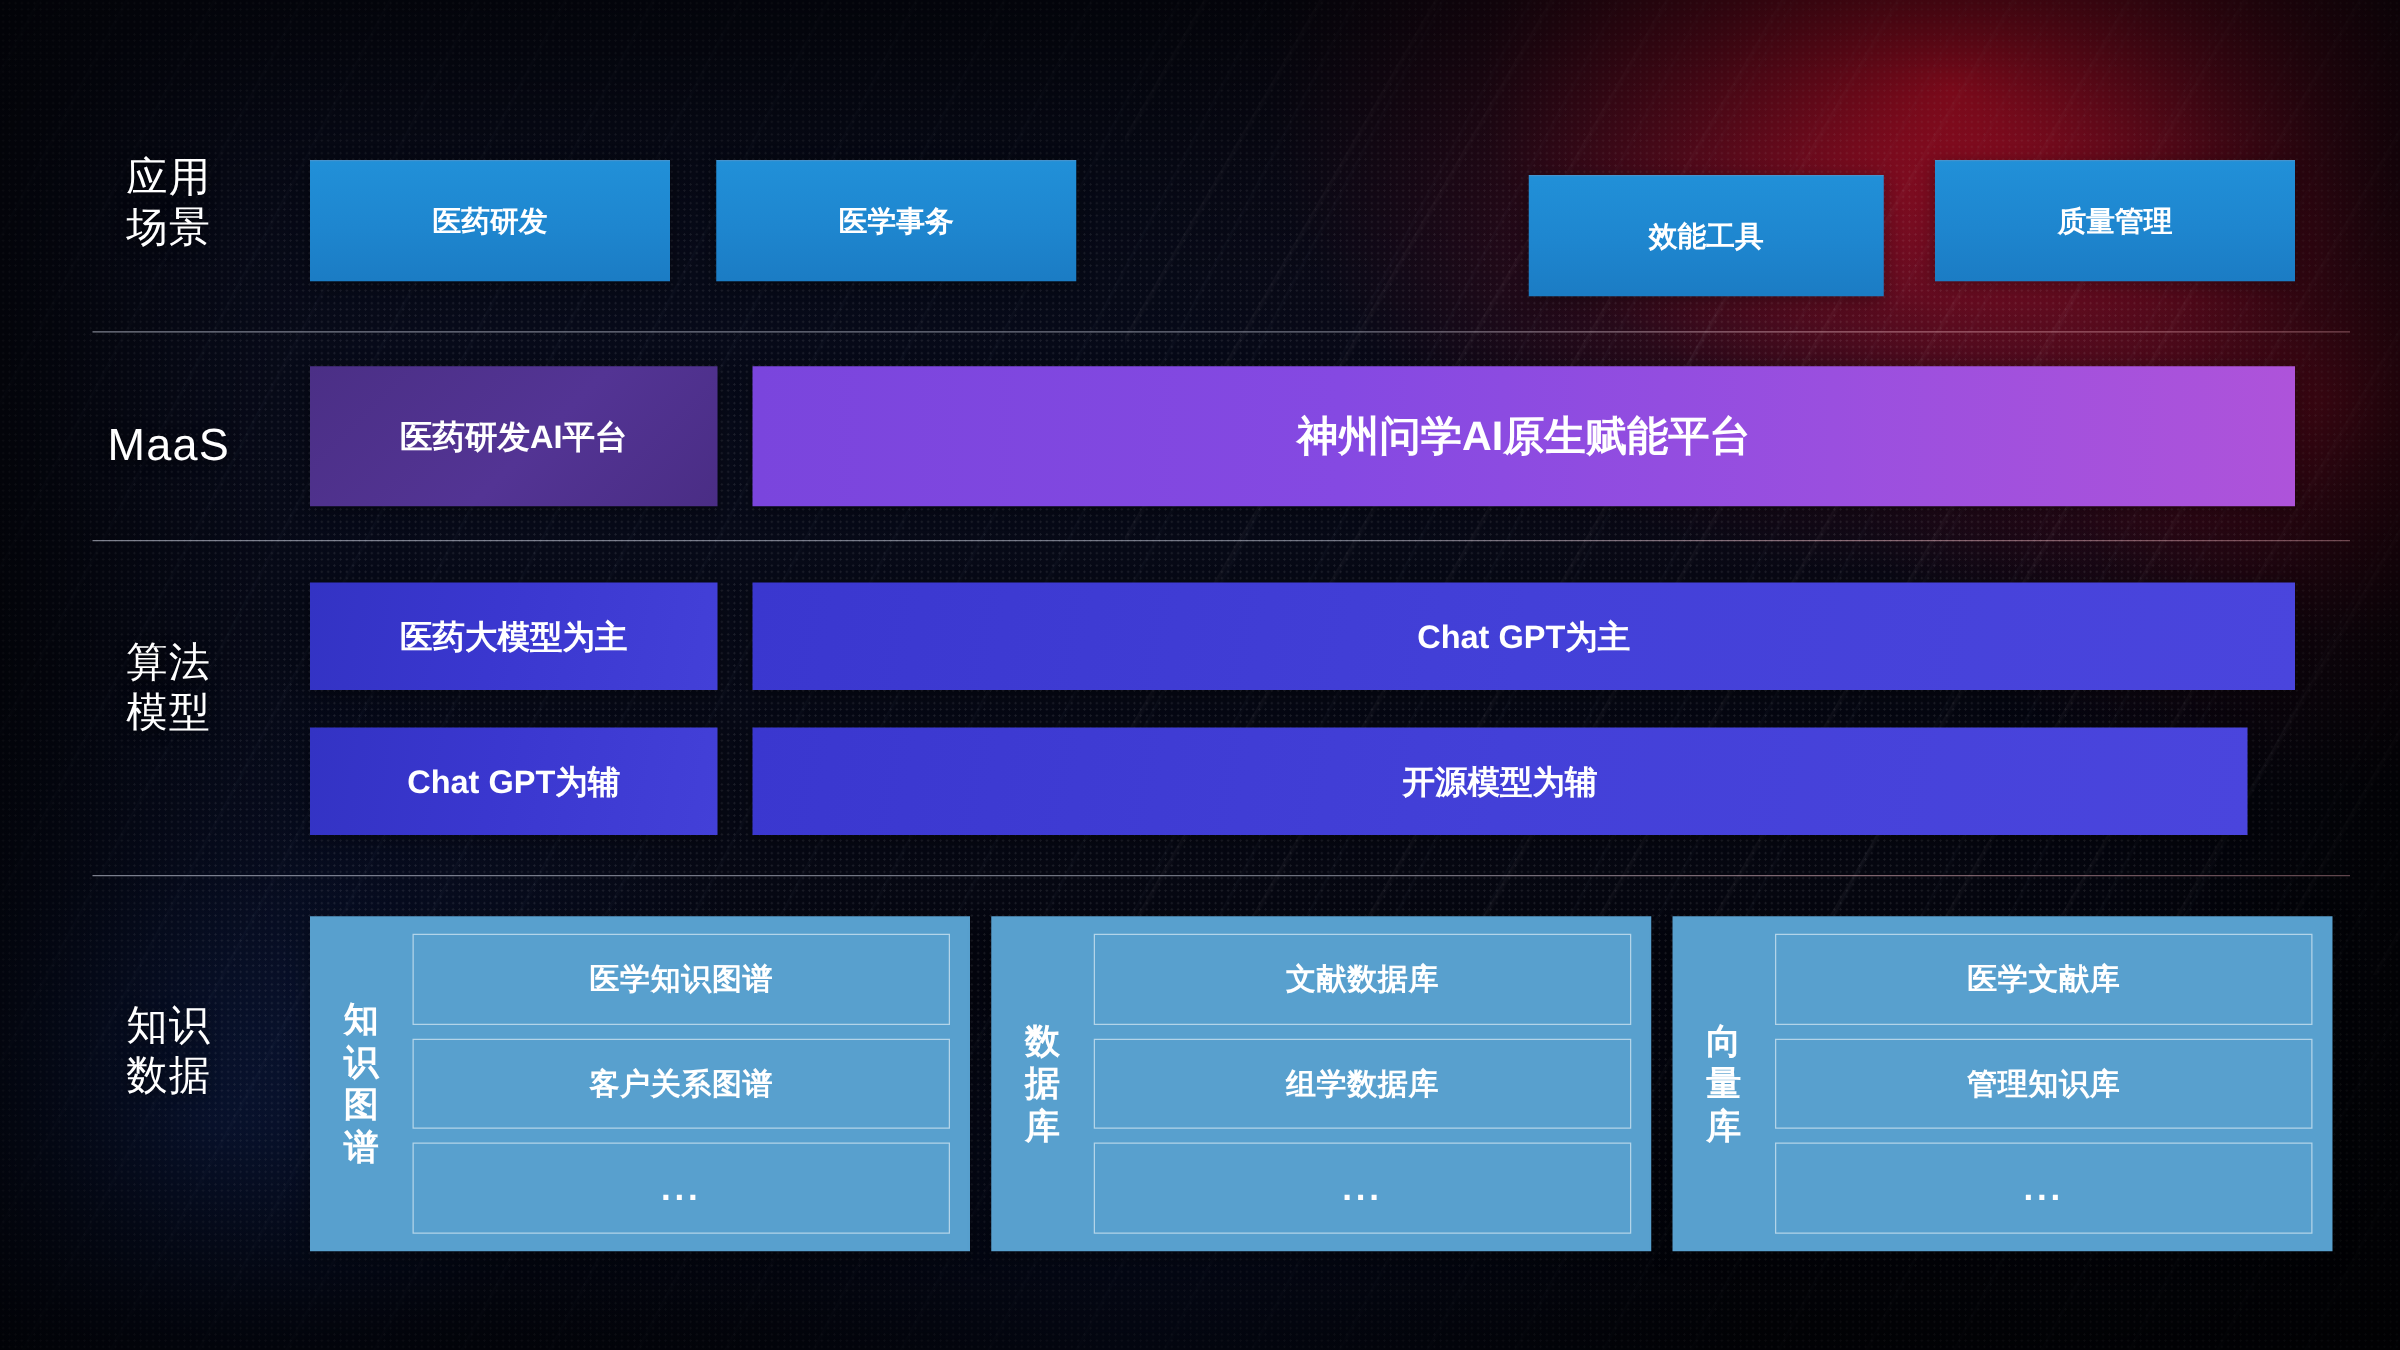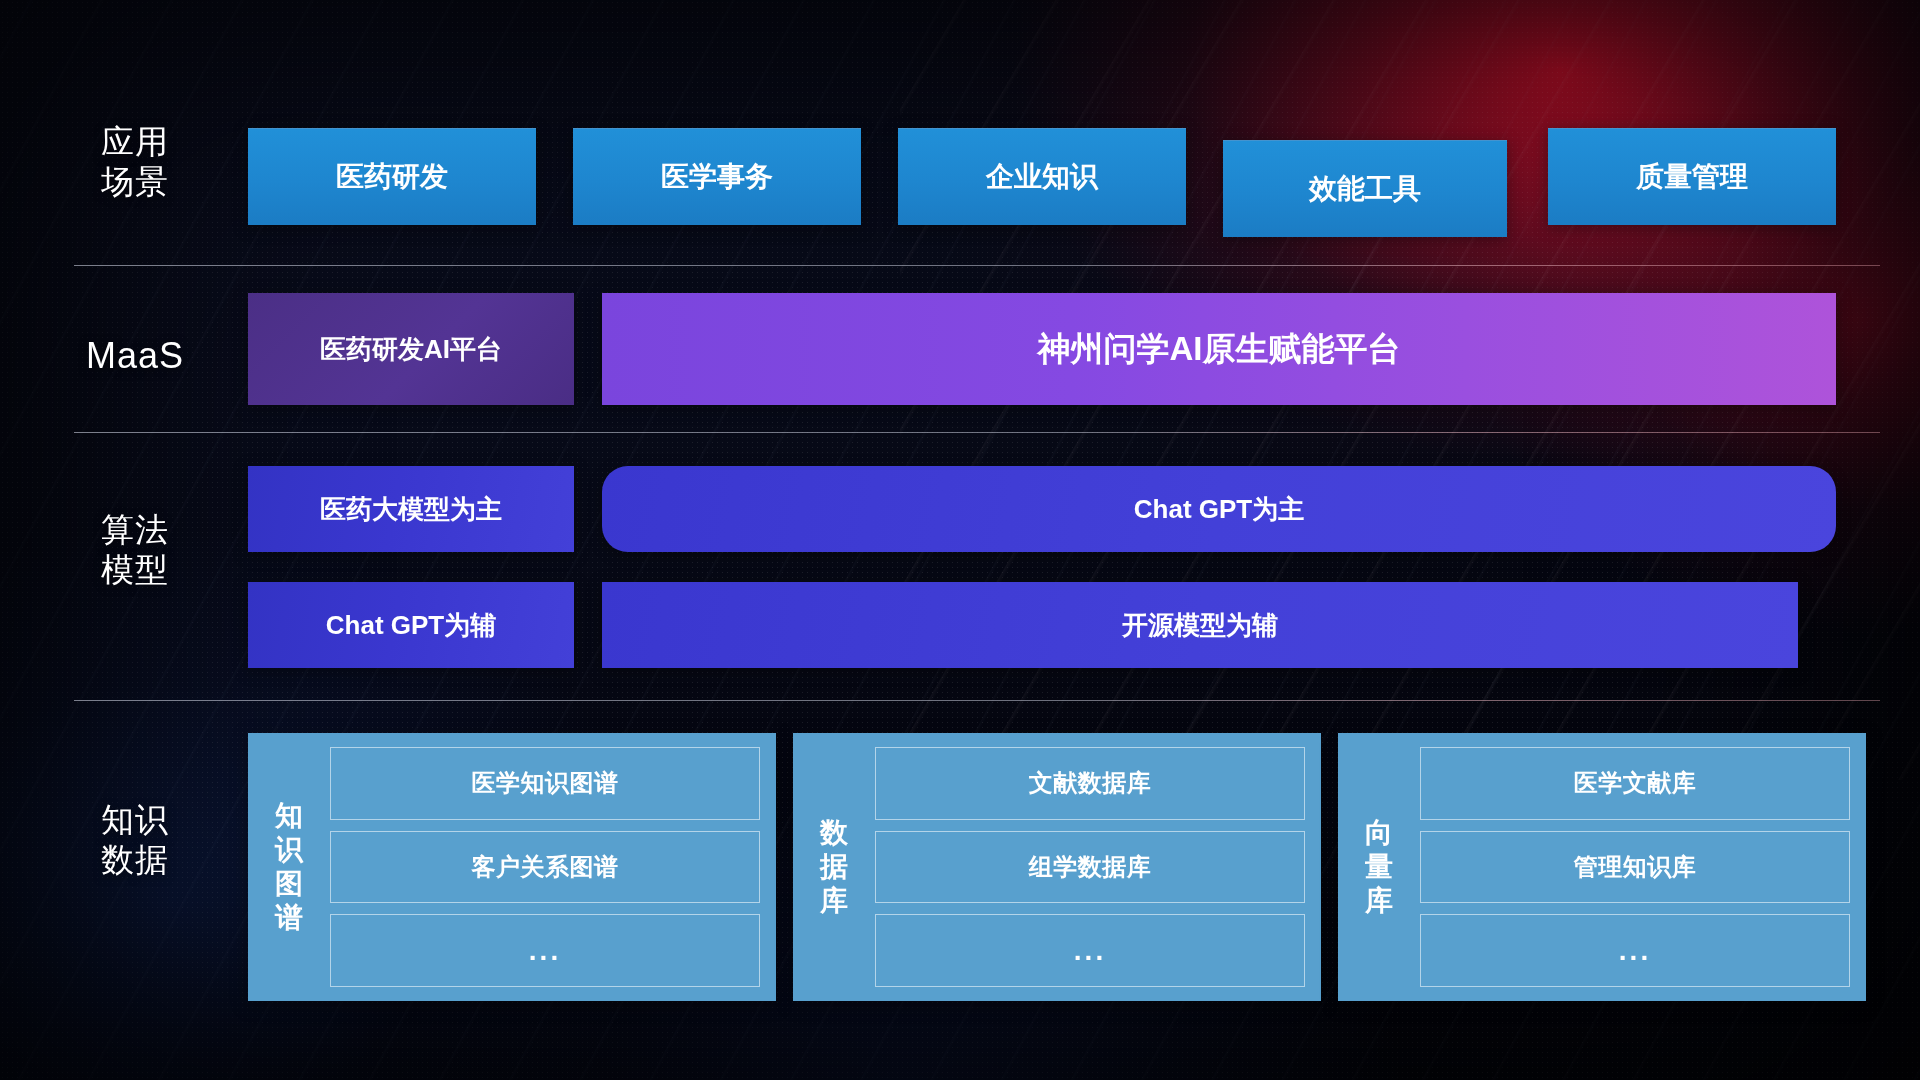--- a/index.html
+++ b/index.html
@@ -43,21 +43,21 @@
 
   .rowlabel{position:absolute;left:74px;width:122px;color:#ffffff;
     font-weight:400;font-size:33px;line-height:40px;text-align:center;letter-spacing:1px;
     text-shadow:0 2px 10px rgba(0,0,0,.6);}
 
   .card{position:absolute;display:flex;align-items:center;justify-content:center;
     color:#ffffff;font-weight:700;text-align:center;
     box-shadow:0 3px 14px rgba(0,0,0,.35);}
 
   
-  .app-card{height:96px;font-size:28px;
+  .app-card{height:96px;font-size:23px;
     background:linear-gradient(180deg,#2190d8 0%,#1e86cf 55%,#1b7cc4 100%);
     border-top:1px solid rgba(255,255,255,.18);text-align:center;}
 
   
   .maas-left{height:112px;font-size:26px;
     background:linear-gradient(135deg,#4b2f86 0%,#533494 55%,#4a2d85 100%);}
   .maas-right{height:112px;font-size:33px;
     background:linear-gradient(90deg,#7a45dd 0%,#8549e2 38%,#9a4fdf 70%,#ae53da 100%);}
 
   
@@ -97,23 +97,20 @@
       <div>应用</div>
       <div>场景</div>
     </div>
 
     <div class="card app-card" style="left:248px;top:128px;width:288px;">
       <span>医药研发</span>
     </div>
     <div class="card app-card" style="left:573px;top:128px;width:288px;">
       <span>医学事务</span>
     </div>
-    <div class="card app-card" style="left:898px;top:128px;width:288px;">
-      <span>企业知识</span>
-    </div>
     <div class="card app-card" style="left:1223px;top:140px;width:284px;">
       <span>效能工具</span>
     </div>
     <div class="card app-card" style="left:1548px;top:128px;width:288px;">
       <span>质量管理</span>
     </div>
 
     <div class="rowline" style="top:265px;"></div>
 
     <div class="rowlabel" style="top:336px;font-size:36px;">
@@ -130,21 +127,21 @@
     <div class="rowline" style="top:432px;"></div>
 
     <div class="rowlabel" style="top:510px;">
       <div>算法</div>
       <div>模型</div>
     </div>
 
     <div class="card algo" style="left:248px;top:466px;width:326px;">
       <span>医药大模型为主</span>
     </div>
-    <div class="card algo wide" style="left:602px;top:466px;width:1234px;border-radius:26px;">
+    <div class="card algo wide" style="left:602px;top:466px;width:1234px;">
       <span>Chat GPT为主</span>
     </div>
 
     <div class="card algo" style="left:248px;top:582px;width:326px;">
       <span>Chat GPT为辅</span>
     </div>
     <div class="card algo wide" style="left:602px;top:582px;width:1196px;">
       <span>开源模型为辅</span>
     </div>
 

